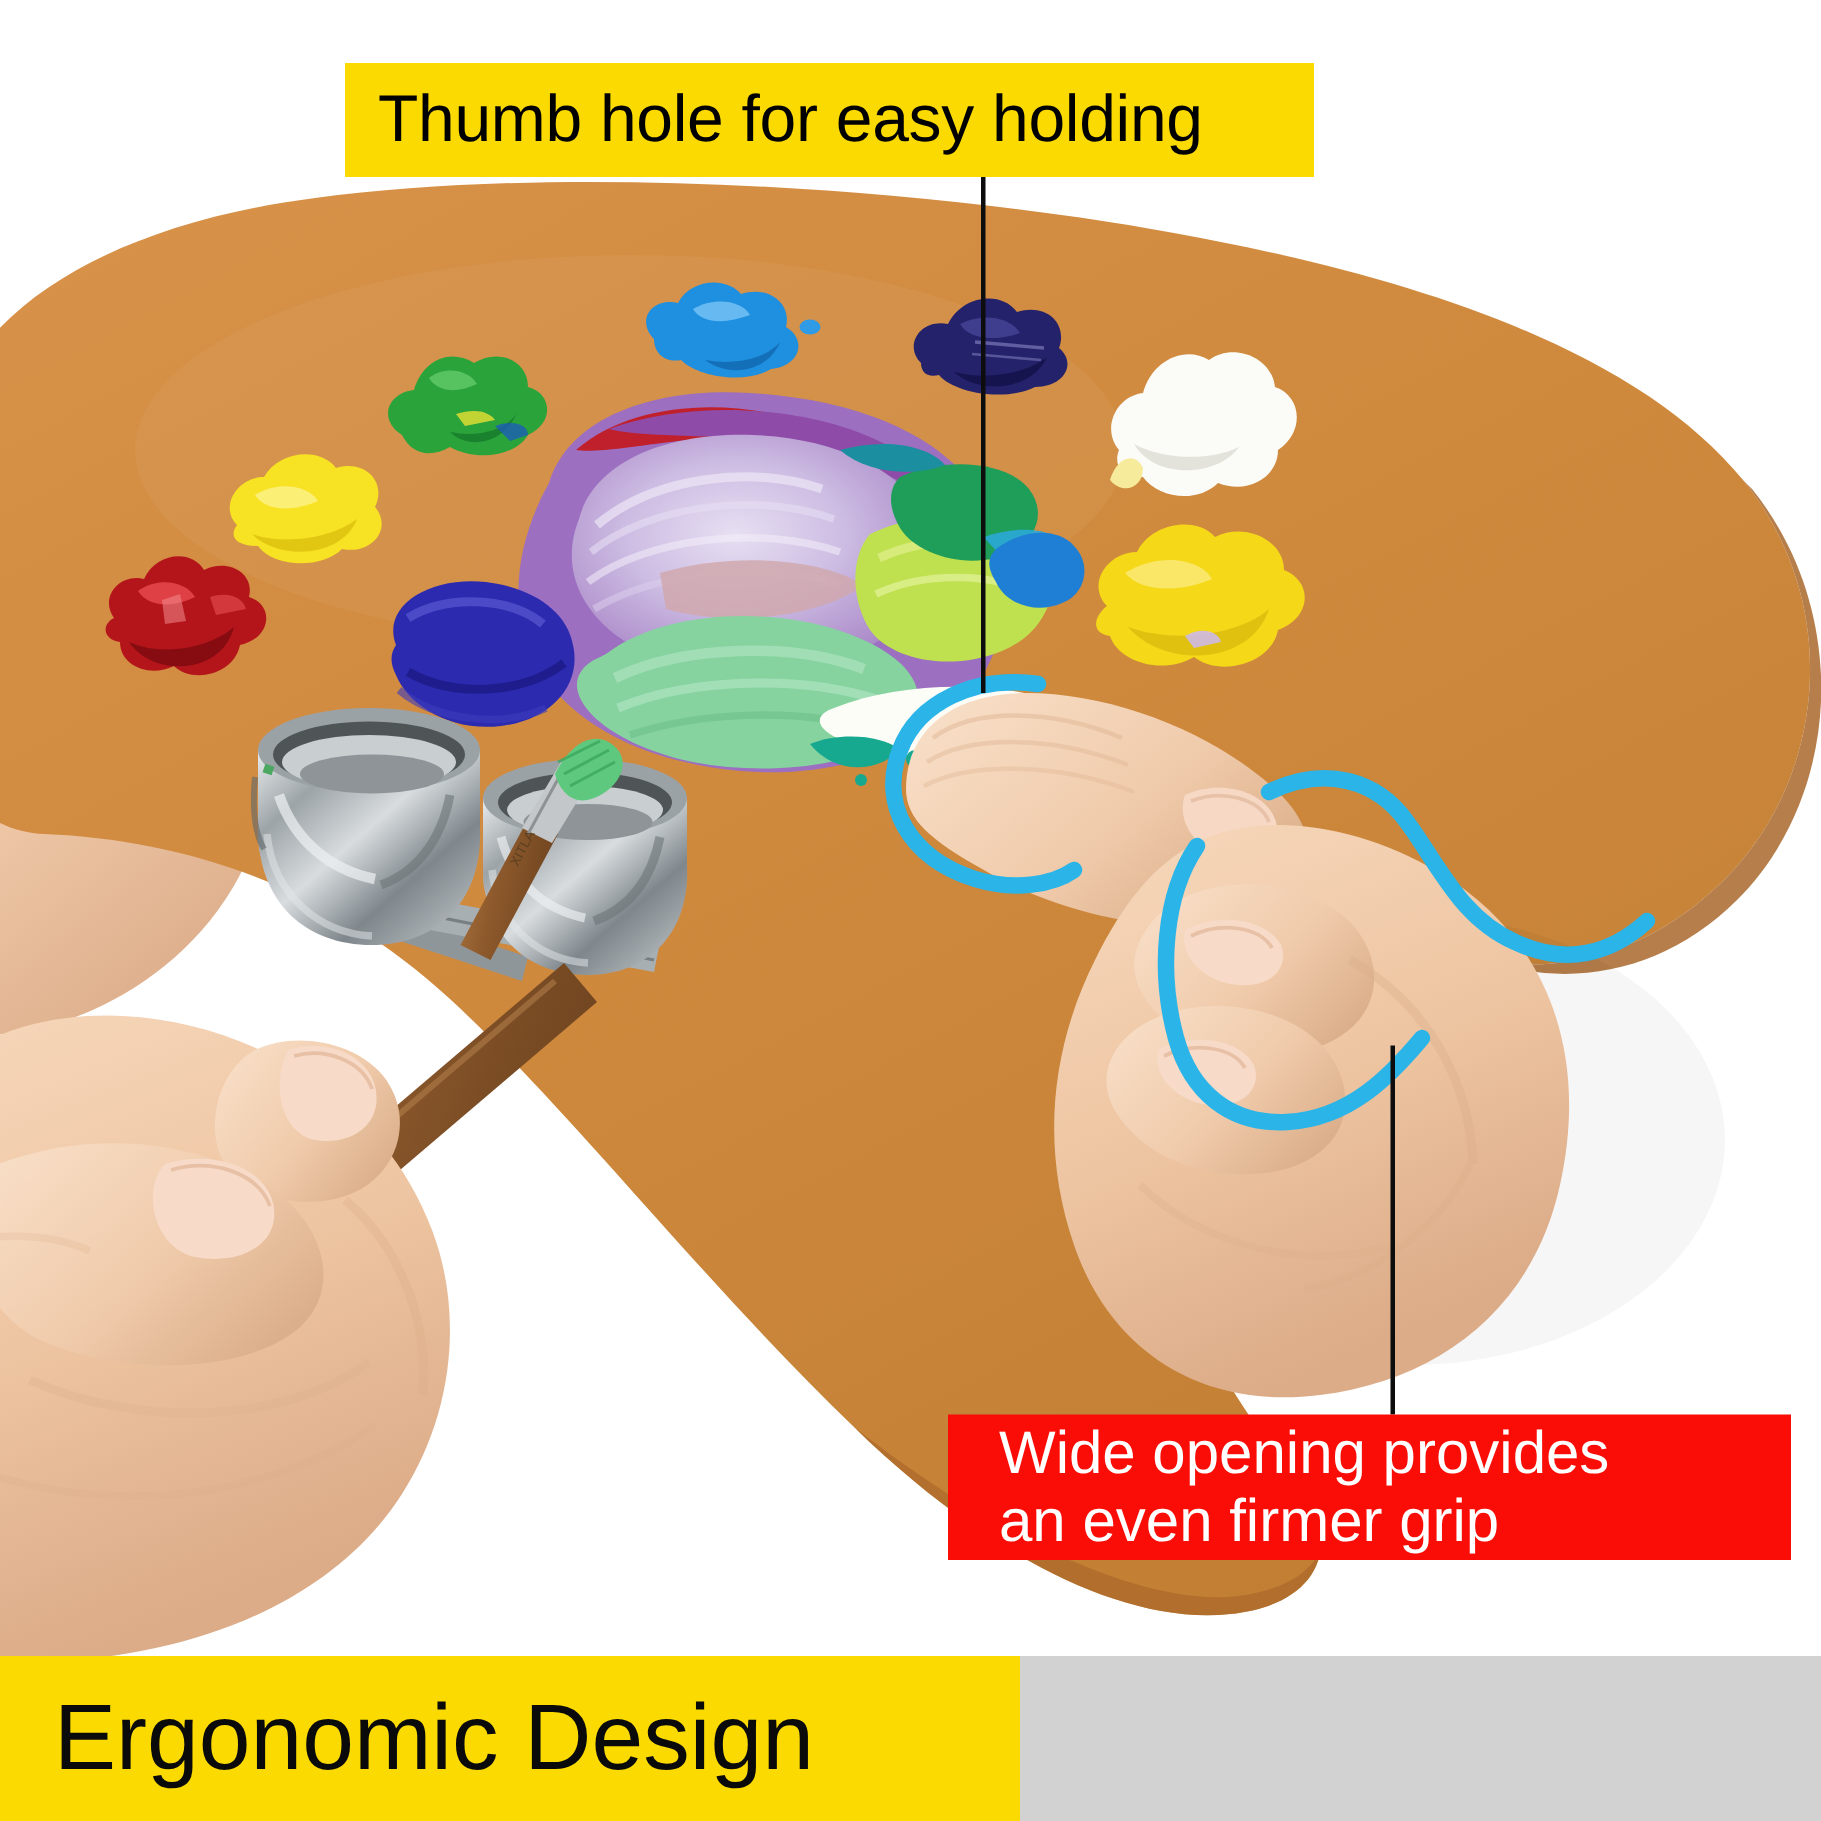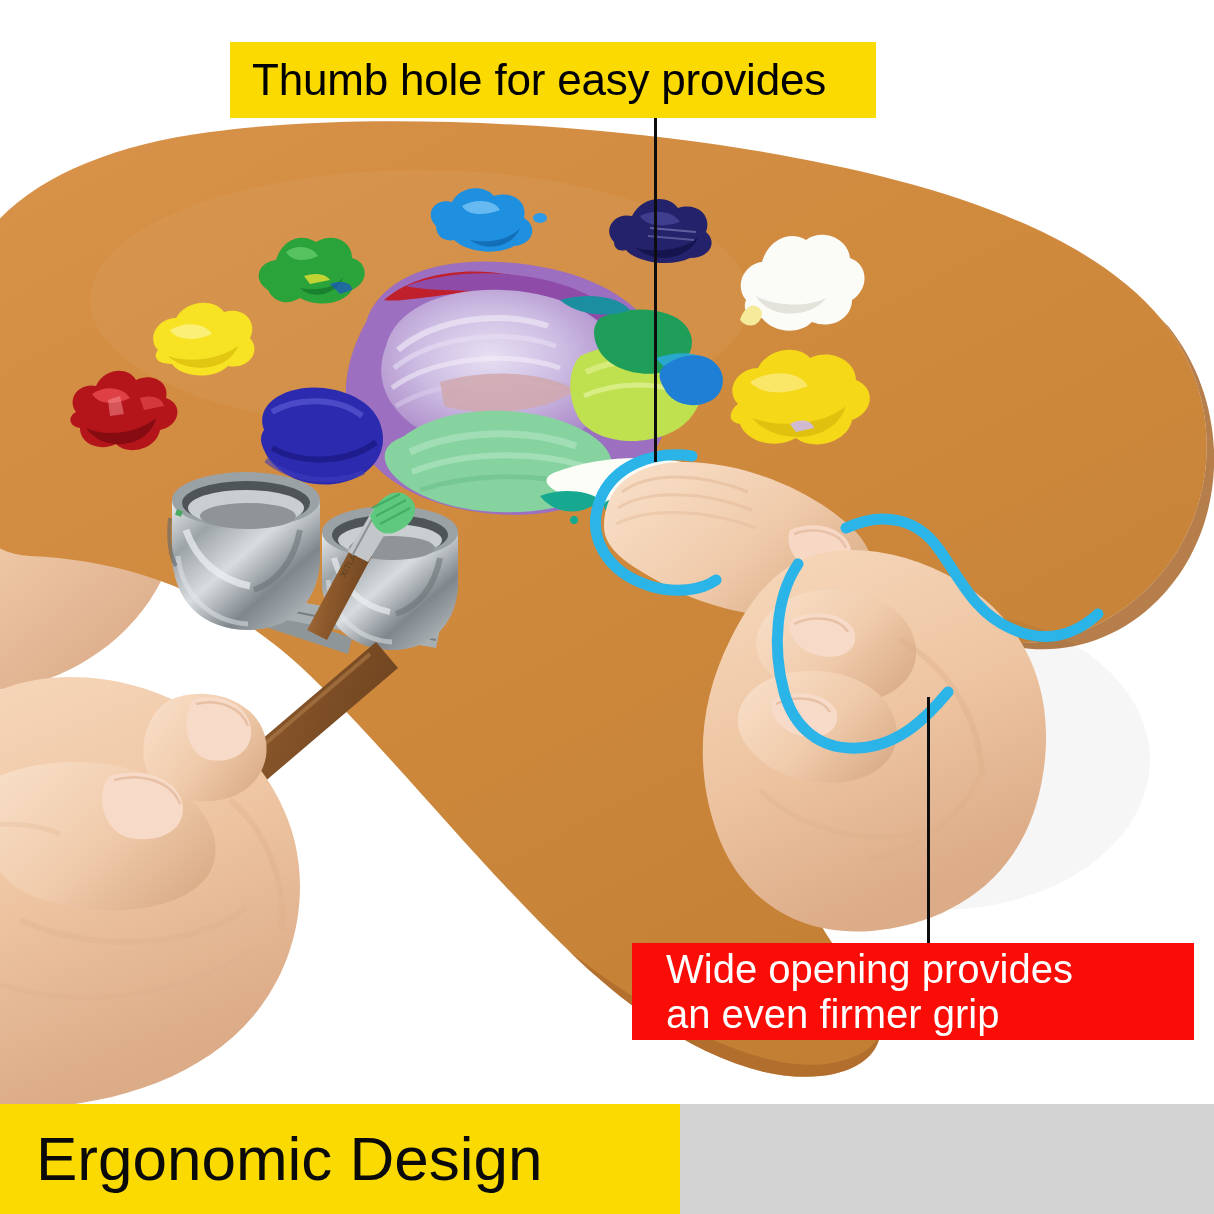--- a/index.html
+++ b/index.html
@@ -413,21 +413,21 @@
                C1044,644 1074,636 1098,614" fill="none" stroke="#2ab4e8" stroke-width="11" stroke-linecap="round"></path>
       <path d="M798,564 C776,596 772,648 784,692 C794,728 820,750 858,748
                C900,746 928,716 948,692" fill="none" stroke="#2ab4e8" stroke-width="11" stroke-linecap="round"></path>
     </g>
   </svg>
 
   <div class="leader" id="leader-top"></div>
   <div class="leader" id="leader-bottom"></div>
 
   <div class="callout" id="top-callout">
-    <span class="txt">Thumb hole for easy provides</span>
+    <span class="txt">Thumb hole for easy holding</span>
   </div>
 
   <div class="callout" id="bottom-callout">
     <span class="txt">Wide opening provides
 an even firmer grip</span>
   </div>
 
   <div id="bottom-bar">
     <div id="bottom-bar-yellow">
       <span class="txt">Ergonomic Design</span>

